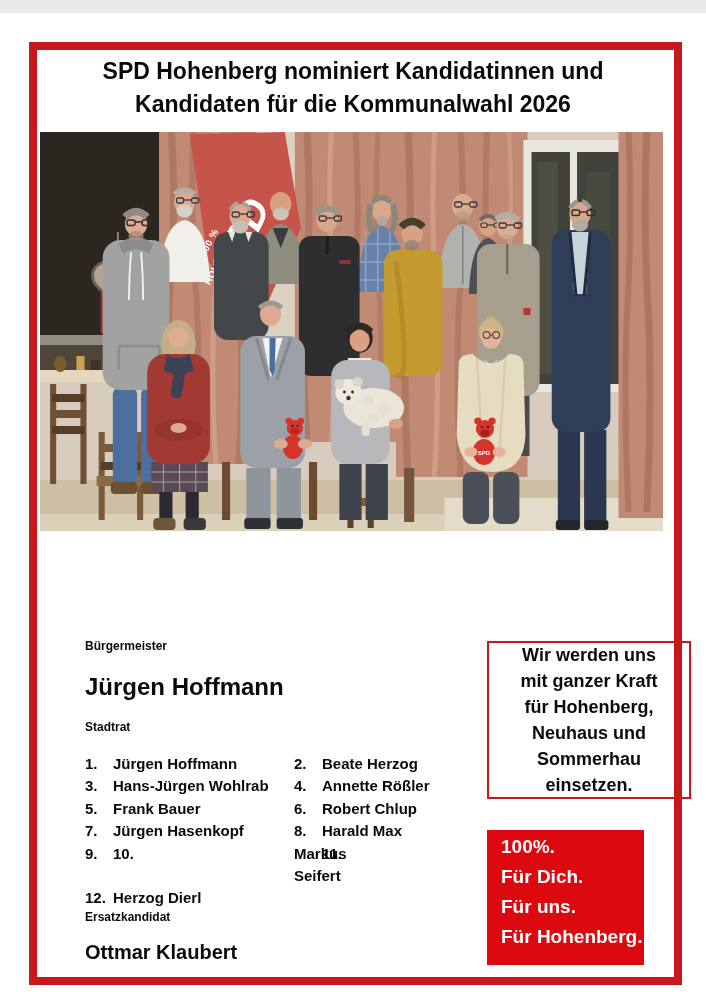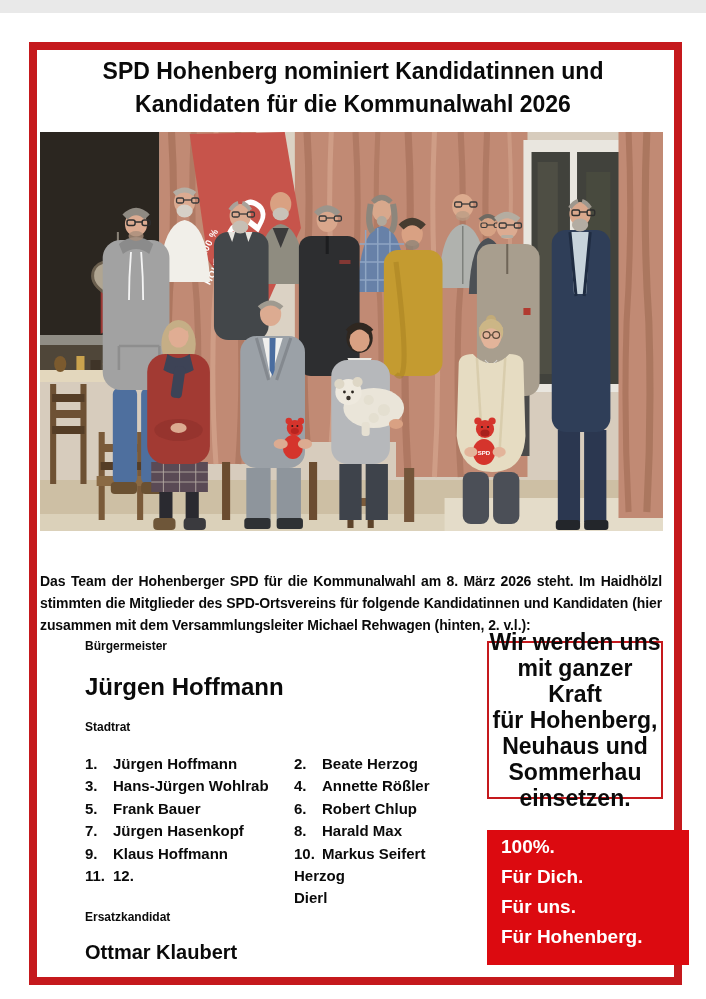--- a/index.html
+++ b/index.html
@@ -17,24 +17,24 @@
     line-height:22px;text-align:justify;letter-spacing:-0.1px;}
   .h-underline{font-size:12px;text-decoration-thickness:2px;
     text-underline-offset:3px;}
   .bm-heading{position:absolute;left:85px;top:626px;}
   .bm-name{position:absolute;left:85px;top:660px;font-size:24px;}
   .stadtrat-heading{position:absolute;left:85px;top:707px;}
   .candidate-list{position:absolute;left:85px;top:740px;font-size:15px;line-height:22.4px;
     display:grid;grid-template-columns:28px 181px 28px auto;}
   .ersatz-heading{position:absolute;left:85px;top:897px;}
   .ersatz-name{position:absolute;left:85px;top:928px;font-size:20px;}
-  .quote-box{position:absolute;left:487px;top:628px;width:176px;height:158px;
+  .quote-box{position:absolute;left:487px;top:628px;width:204px;height:158px;
     border:2px solid #c5191d;box-sizing:border-box;display:flex;flex-direction:column;
-    justify-content:center;text-align:center;font-size:23px;line-height:26px;}
-  .slogan-box{position:absolute;left:487px;top:817px;width:202px;height:135px;
+    justify-content:center;text-align:center;font-size:18px;line-height:26px;}
+  .slogan-box{position:absolute;left:487px;top:817px;width:157px;height:135px;
     background:#dc0a10;color:#ffffff;font-size:19px;line-height:30px;
     padding:2px 0 0 14px;box-sizing:border-box;}
   .photo text{font-family:"Liberation Sans",sans-serif;font-weight:700;}
 </style>
 </head>
 <body>
 
 <div class="page">
   <div class="frame"></div>
 
@@ -366,21 +366,20 @@
             <circle cx="443" cy="295" r="1.1" fill="#2a1a18"></circle>
           <ellipse cx="439" cy="320" rx="11" ry="13" fill="#d5342c"></ellipse>
           <text x="439" y="323" font-size="6" fill="#ffffff" text-anchor="middle">SPD</text>
         </g>
         <ellipse cx="426" cy="320" rx="6.5" ry="5" fill="#e3b49a"></ellipse>
         <ellipse cx="454" cy="320" rx="6.5" ry="5" fill="#e3b49a"></ellipse>
       </g>
     </svg>
   </div>
 
-  <p class="intro">Das Team der Hohenberger SPD für die Kommunalwahl am 8. März 2026 steht. Im Haidhölzl stimmten die Mitglieder des SPD-Ortsvereins für folgende Kandidatinnen und Kandidaten (hier zusammen mit dem Versammlungsleiter Michael Rehwagen (hinten, 2. v.l.):</p>
 
   <div class="bm-heading h-underline">Bürgermeister</div>
   <div class="bm-name">Jürgen Hoffmann</div>
 
   <div class="stadtrat-heading h-underline">Stadtrat</div>
 
   <div class="candidate-list">
     <div>1.</div>
     <div>Jürgen Hoffmann</div>
     <div>2.</div>
@@ -395,21 +394,20 @@
     <div>Frank Bauer</div>
     <div>6.</div>
     <div>Robert Chlup</div>
 
     <div>7.</div>
     <div>Jürgen Hasenkopf</div>
     <div>8.</div>
     <div>Harald Max</div>
 
     <div>9.</div>
-    <div>Klaus Hoffmann</div>
     <div>10.</div>
     <div>Markus Seifert</div>
 
     <div>11.</div>
     <div>12.</div>
     <div>Herzog Dierl</div>
   </div>
 
   <div class="ersatz-heading h-underline">Ersatzkandidat</div>
   <div class="ersatz-name">Ottmar Klaubert</div>

